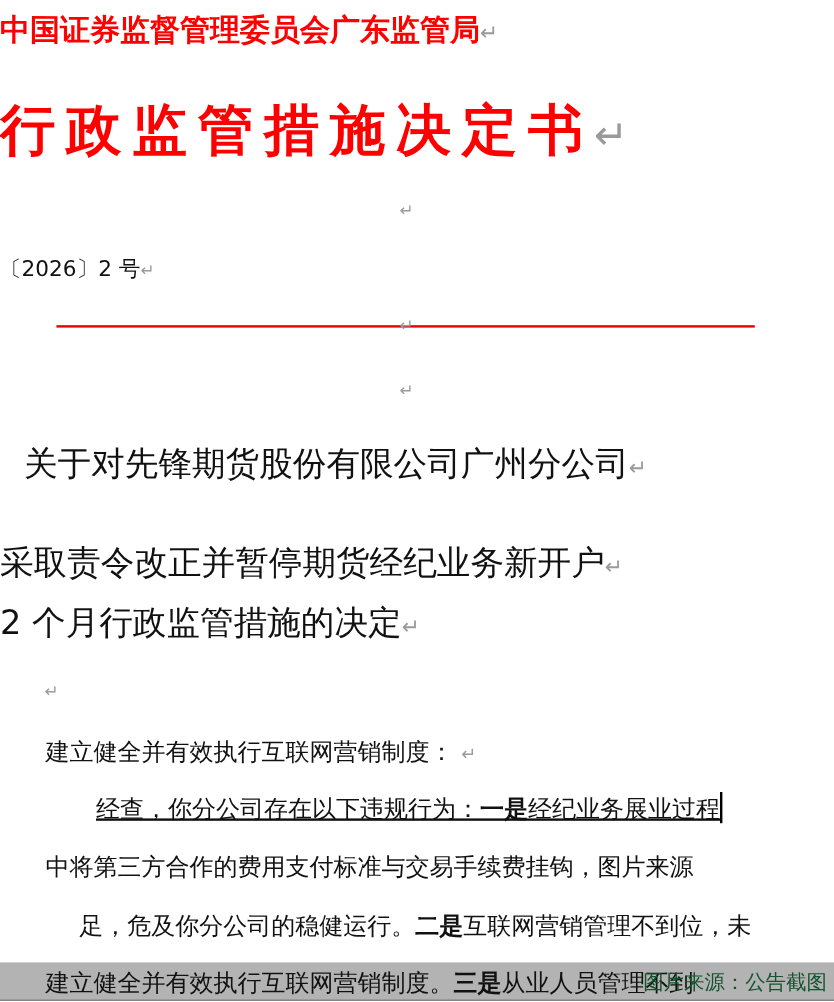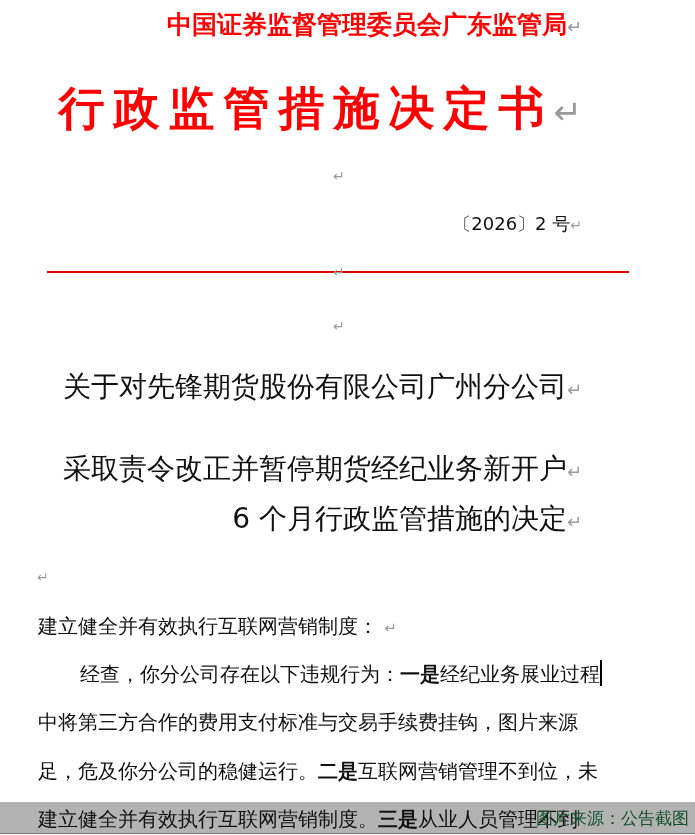--- a/index.html
+++ b/index.html
@@ -3,36 +3,36 @@
 <meta charset="utf-8">
 <style>
   html, body { margin: 0; padding: 0; }
   body {
     width: 695px; height: 835px; overflow: hidden; position: relative;
     background: #ffffff;
     font-family: "DejaVu Sans", "Liberation Sans", sans-serif;
     color: #111;
   }
   .ret { color: #9a9a9a; font-weight: normal; }
-  .center { position: absolute; left: 0; width: 582px; text-align: right; white-space: nowrap; }
+  .center { position: absolute; left: 0; width: 582px; text-align: left; white-space: nowrap; }
   .t1 {
     top: 8px; font-size: 25px; font-weight: bold; color: #ff0000; letter-spacing: 0px;
   }
   .t1 .ret { font-size: 18px; }
   .t2 {
-    top: 78px; font-size: 46px; font-weight: bold; color: #ff0000; letter-spacing: 9px; font-family: Liberation Serif, serif;
+    top: 78px; font-size: 46px; font-weight: bold; color: #ff0000; letter-spacing: 9px;
   }
   .t2 .ret { font-size: 34px; letter-spacing: 0; }
   .pmark { position: absolute; font-size: 14px; color: #9a9a9a; }
   .docno { top: 212px; font-size: 18px; color: #111; }
   .docno .ret { font-size: 14px; }
   .redline { position: absolute; left: 47px; width: 582px; top: 271px; height: 2px; background: #e60000; }
   .h { font-size: 28px; color: #111; }
   .h .ret { font-size: 18px; }
-  .h1 { top: 368px; }
+  .h1 { top: 368px; padding-left: 20px; }
   .h2 { top: 428px; margin-top: 22px; }
   .h3 { top: 500px; }
   .para { position: absolute; left: 38px; white-space: nowrap; font-size: 20px; color: #111; }
   .para .ret { font-size: 15px; }
   b { font-weight: bold; }
   .caret { display: inline-block; width: 1.5px; height: 26px; background: #000; vertical-align: -5px; }
   .overlay {
     position: absolute; left: 0; top: 802px; width: 695px; height: 31px;
     background: rgba(150,150,150,0.72);
     border-bottom: 1px solid #777;
@@ -65,38 +65,38 @@
 
   <div class="pmark" style="left:333px; top:318px;">↵</div>
 
   <div class="center h h1">
     <span>关于对先锋期货股份有限公司广州分公司</span><span class="ret">↵</span>
   </div>
   <div class="center h h2">
     <span>采取责令改正并暂停期货经纪业务新开户</span><span class="ret">↵</span>
   </div>
   <div class="center h h3">
-    <span>6 个月行政监管措施的决定</span><span class="ret">↵</span>
+    <span>2 个月行政监管措施的决定</span><span class="ret">↵</span>
   </div>
 
   <div class="pmark" style="left:37px; top:569px;">↵</div>
 
   <div class="para" style="top:613px;">
     <span>建立健全并有效执行互联网营销制度：</span> <span class="ret">↵</span>
   </div>
 
-  <div class="para" style="top:660px; left:80px;">
+  <div class="para" style="top:660px; left:80px;text-decoration:underline;">
     <span>经查，你分公司存在以下违规行为：</span><b>一是</b><span>经纪业务展业过程</span><span class="caret"></span>
   </div>
 
   <div class="para" style="top:709px;">
     <span>中将第三方合作的费用支付标准与交易手续费挂钩，图片来源</span>
   </div>
 
-  <div class="para" style="top:758px;">
+  <div class="para" style="top:758px;margin-left:28px;">
     <span>足，危及你分公司的稳健运行。</span><b>二是</b><span>互联网营销管理不到位，未</span>
   </div>
 
   <div class="overlay"></div>
 
   <div class="para" style="top:806px;text-align:right;">
     <span>建立健全并有效执行互联网营销制度。</span><b>三是</b><span>从业人员管理不到</span>
   </div>
 
   <div class="overlay-text">图片来源：公告截图</div>

